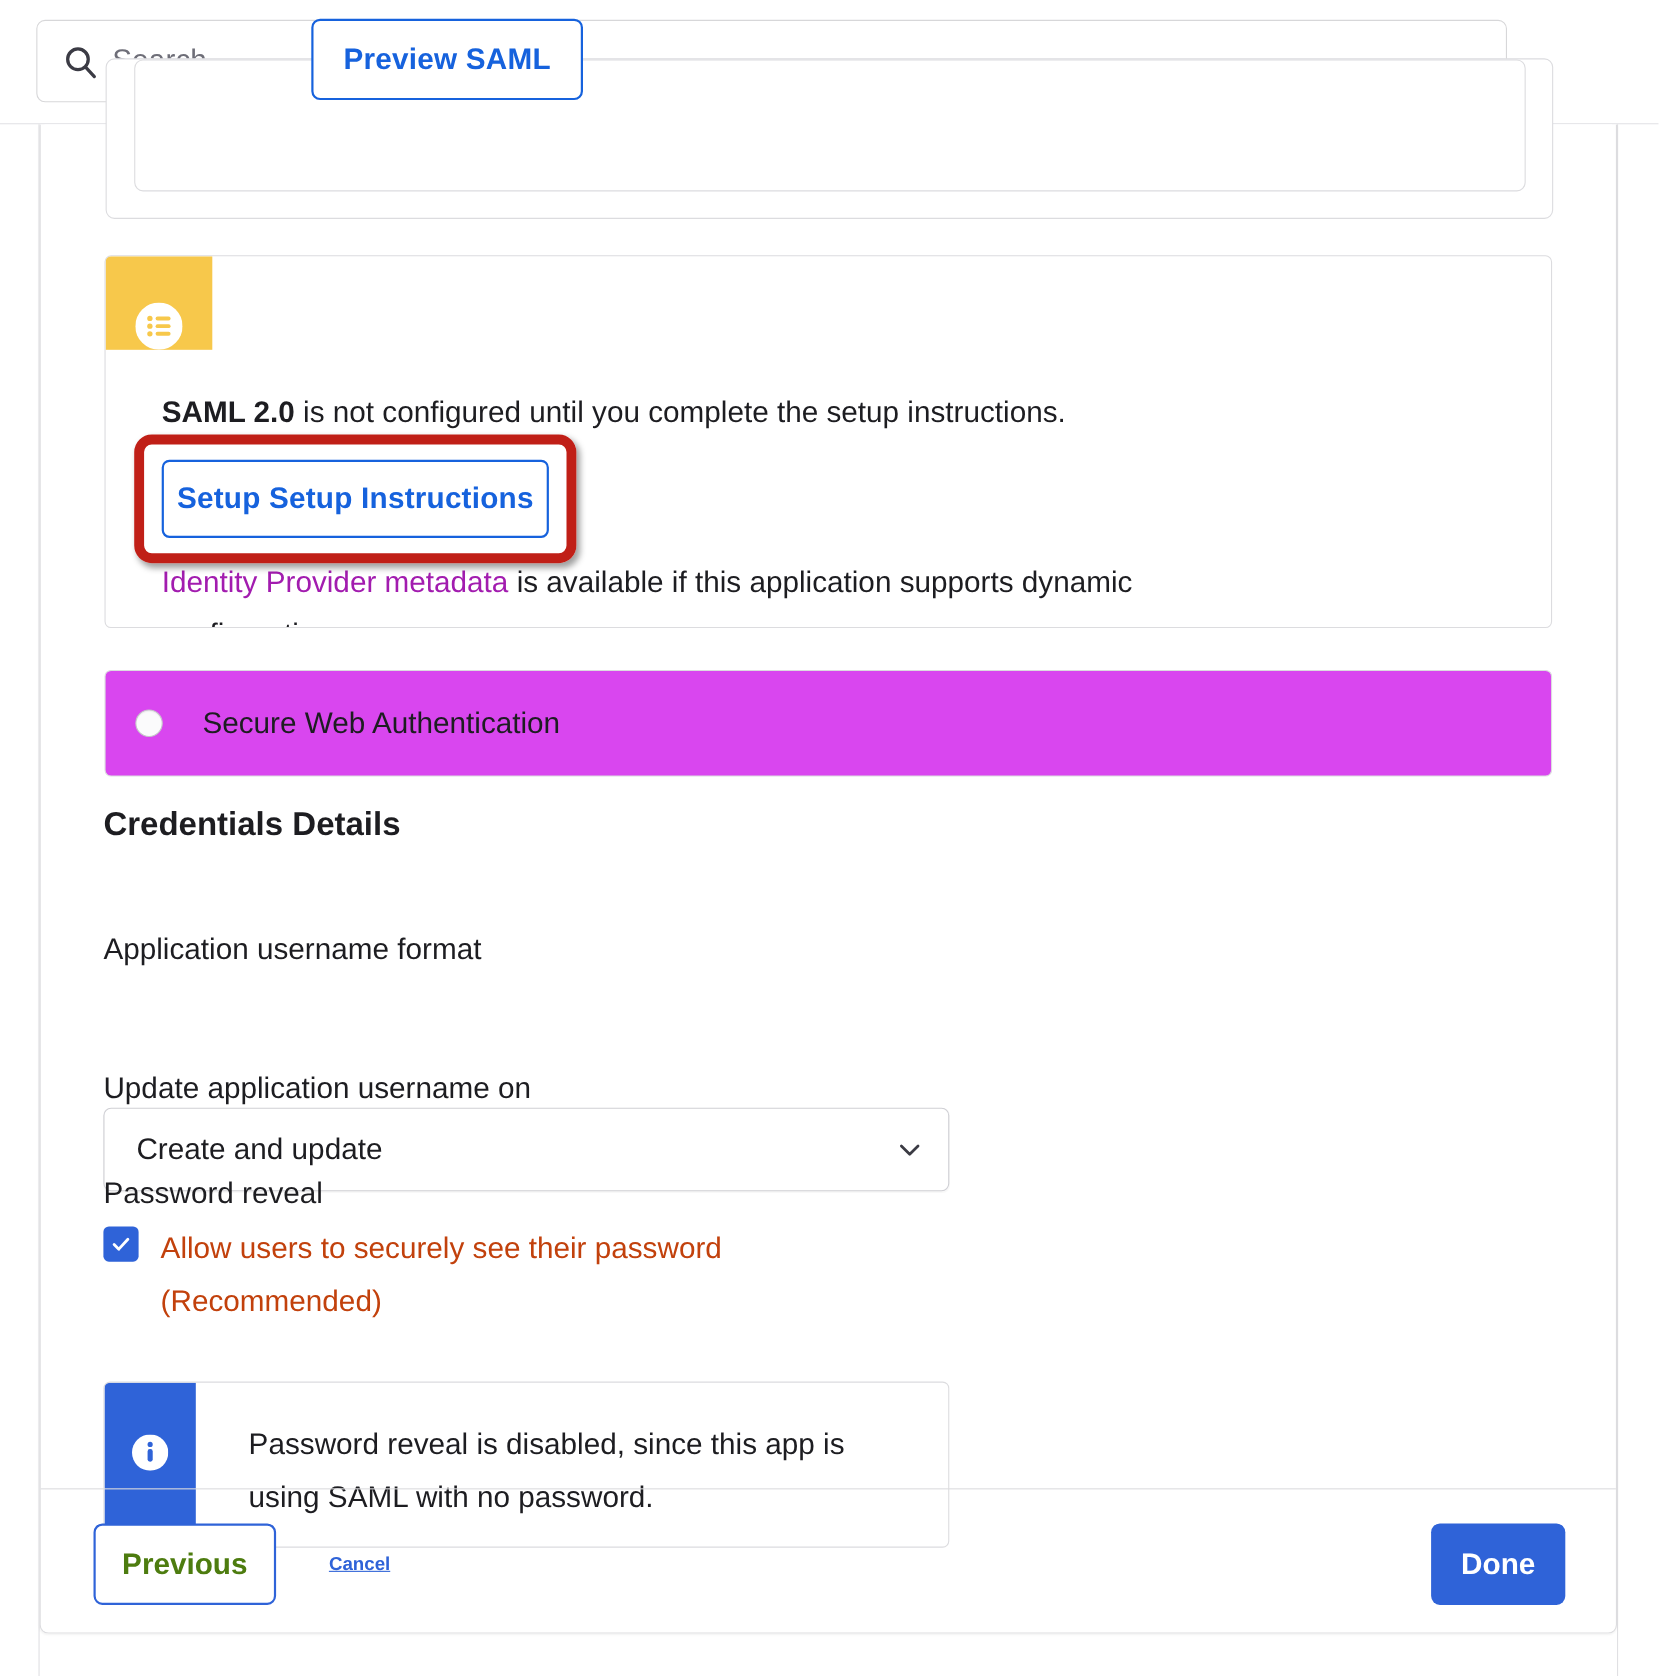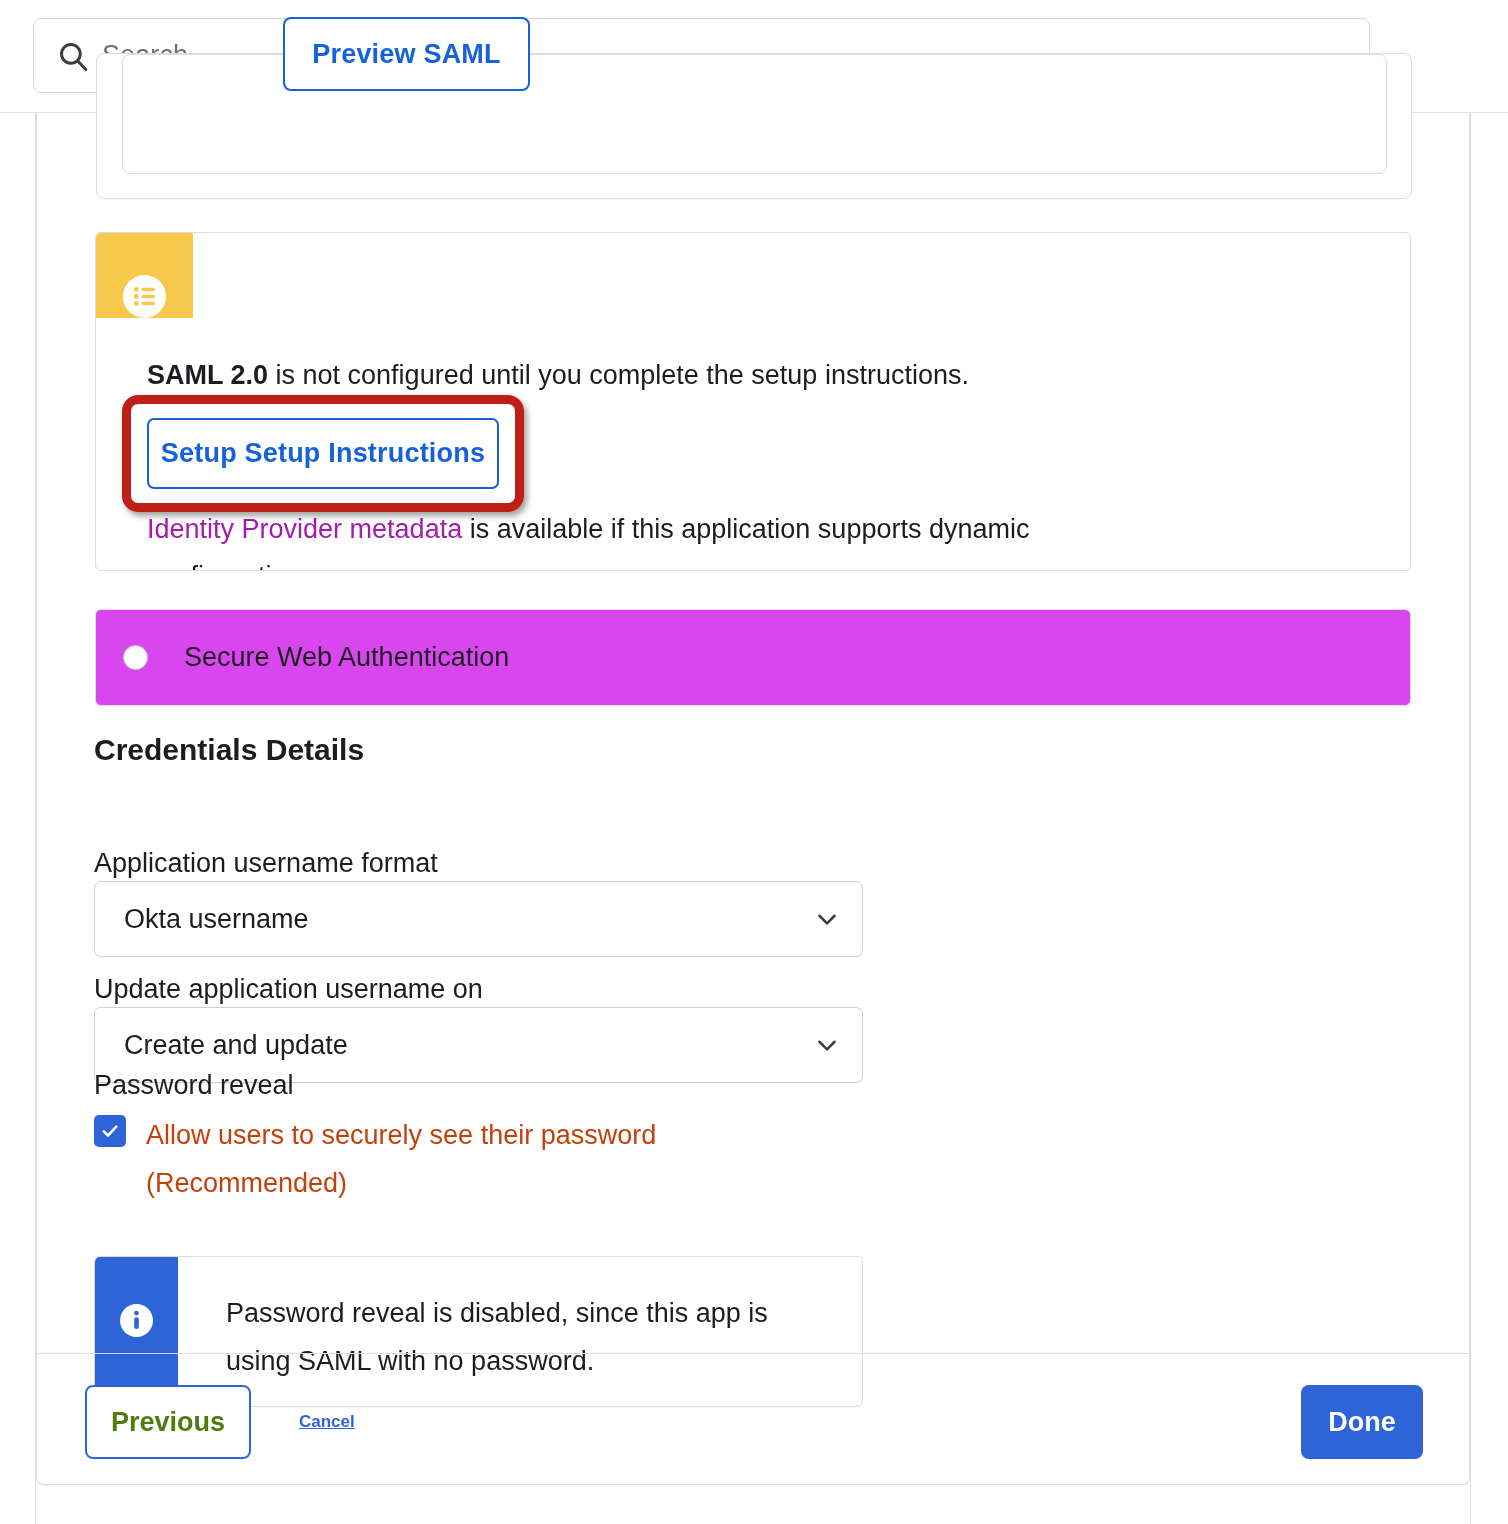--- a/index.html
+++ b/index.html
@@ -393,26 +393,20 @@
 
     <div class="swa-row">
       <span class="radio"></span>
       <span class="swa-label">Secure Web Authentication</span>
     </div>
 
     <div class="section-title">Credentials Details</div>
 
     <div class="field-row r1">
       <div class="field-label">Application username format</div>
-      <div class="select">
-        <span class="sel-value">Okta username</span>
-        <svg class="chev" viewBox="0 0 24 24" fill="none">
-          <polyline points="5,9 12,16 19,9" stroke="#3b3b44" stroke-width="2.3" stroke-linecap="round" stroke-linejoin="round"></polyline>
-        </svg>
-      </div>
     </div>
 
     <div class="field-row r2">
       <div class="field-label">Update application username on</div>
       <div class="select">
         <span class="sel-value">Create and update</span>
         <svg class="chev" viewBox="0 0 24 24" fill="none">
           <polyline points="5,9 12,16 19,9" stroke="#3b3b44" stroke-width="2.3" stroke-linecap="round" stroke-linejoin="round"></polyline>
         </svg>
       </div>

